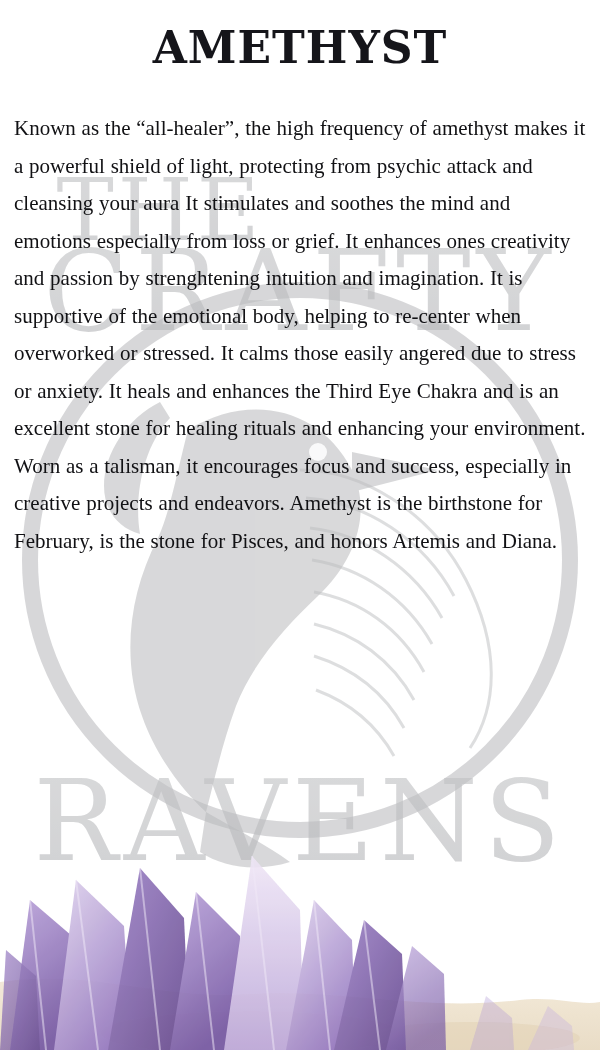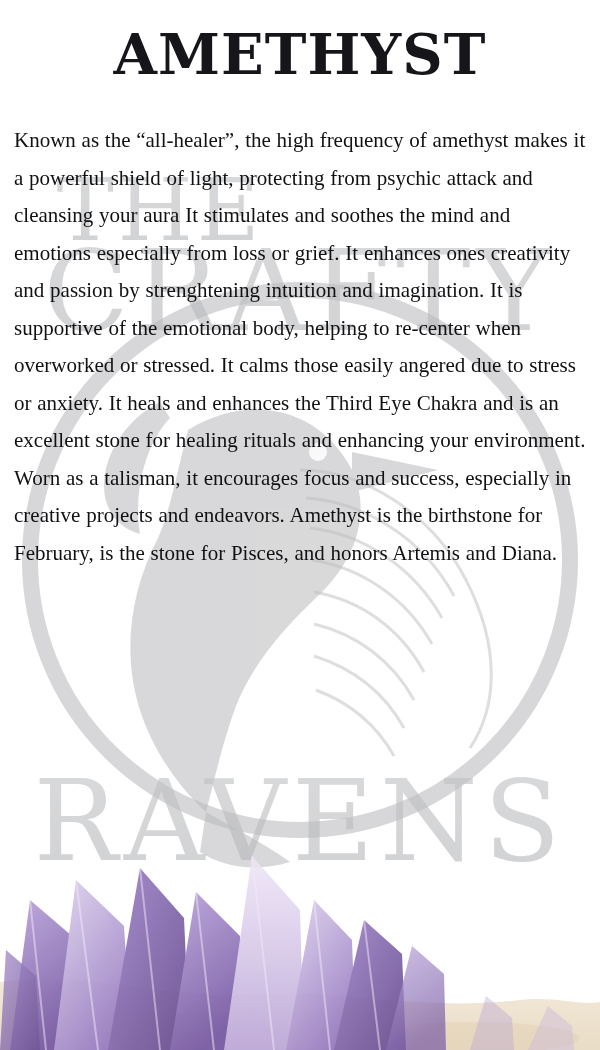--- a/index.html
+++ b/index.html
@@ -49,21 +49,21 @@
   #content {
     position: relative;
     z-index: 3;
     padding: 0;
   }
 
   #title {
     text-align: center;
     font-family: "DejaVu Serif", serif;
     font-weight: bold;
-    font-size: 56px;
+    font-size: 44px;
     letter-spacing: 1px;
     color: #15151a;
     margin: 26px 0 0 0;
     line-height: 1;
     font-variant: small-caps;
     text-transform: uppercase;
   }
 
   #body-text {
     margin: 40px 14px 0 14px;

